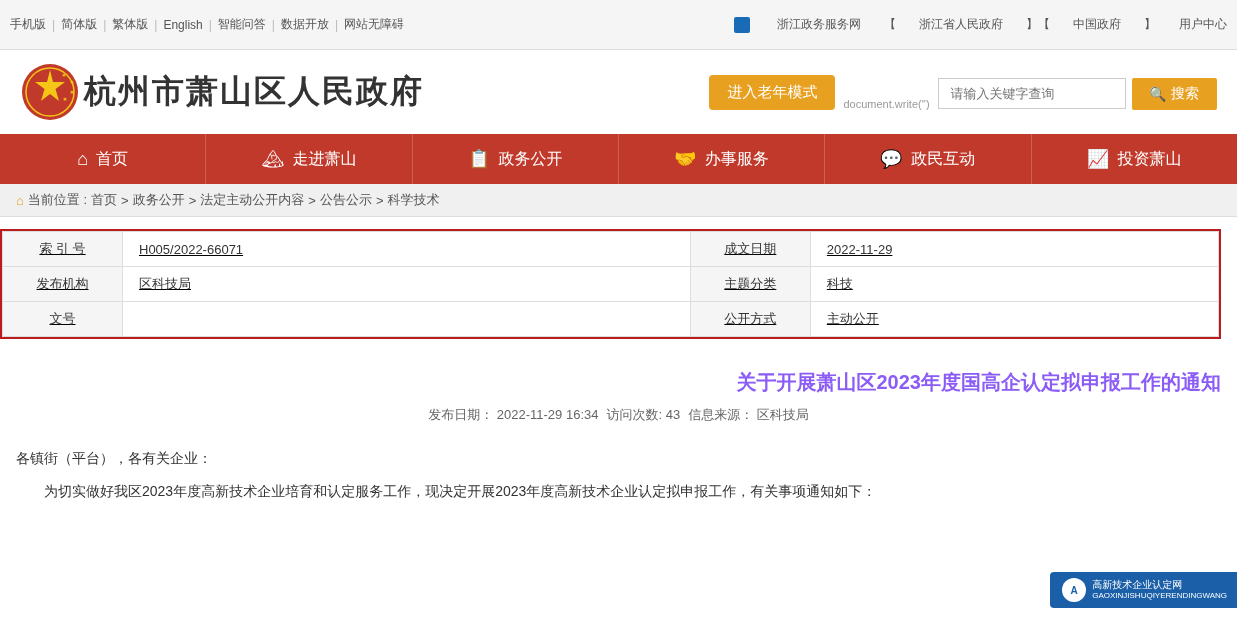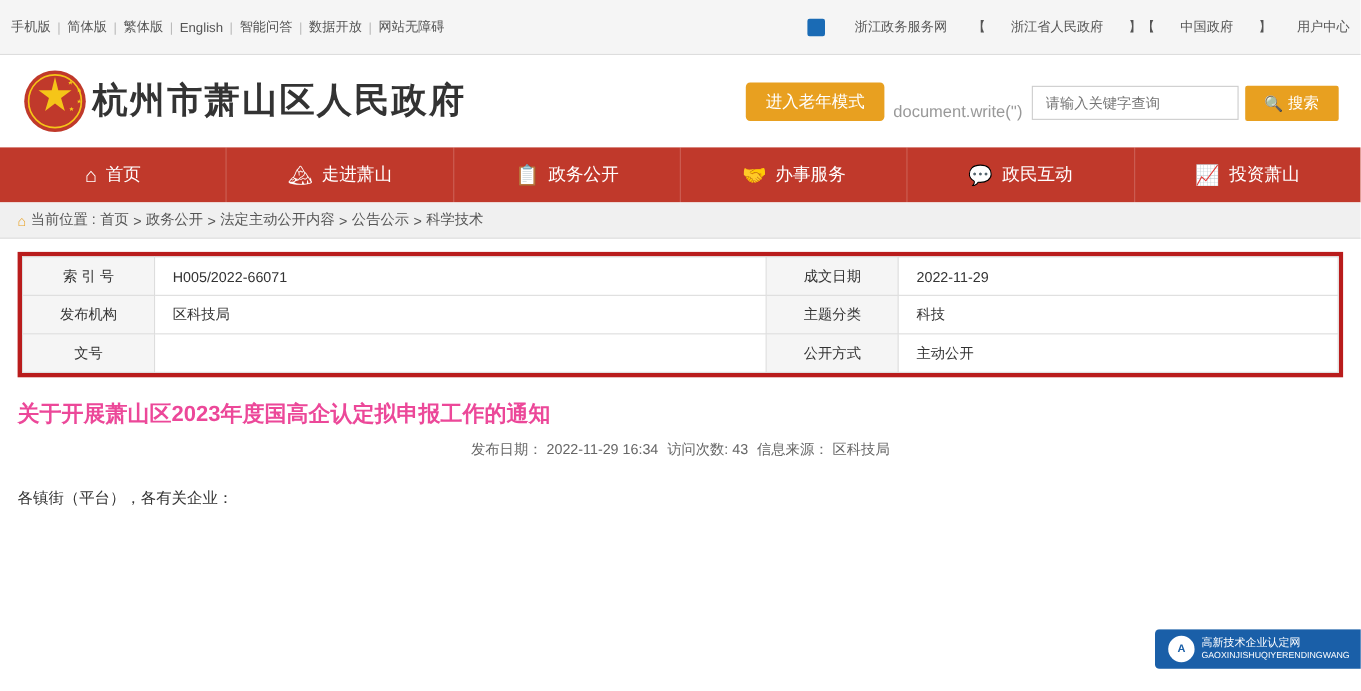--- a/index.html
+++ b/index.html
@@ -29,29 +29,29 @@
     .nav { background: #c0392b; display: flex; align-items: stretch; }
     .nav-item { flex: 1; display: flex; align-items: center; justify-content: center; gap: 8px; padding: 14px 10px; color: #fff; font-size: 16px; cursor: pointer; border-right: 1px solid rgba(255,255,255,0.2); }
     .nav-item:last-child { border-right: none; }
     .nav-icon { font-size: 18px; }
 
     
     .breadcrumb { background: #f0f0f0; padding: 7px 16px; font-size: 13px; color: #555; display: flex; align-items: center; gap: 4px; border-bottom: 1px solid #ddd; }
     .breadcrumb .home-icon { color: #e8a020; }
 
     
-    .info-table-wrap { margin: 12px 16px 0 16px; border: 4px solid #b91c1c; }
+    .info-table-wrap { margin: 12px 16px 0 0; border: 2px solid #b91c1c; text-decoration: underline; }
     .info-table { width: 100%; border-collapse: collapse; }
     .info-table td { padding: 8px 16px; border: 1px solid #ddd; font-size: 13px; color: #333; }
     .info-table .label { background: #f5f5f5; text-align: center; width: 120px; color: #333; font-weight: normal; }
     .info-table .value { background: #fff; }
 
     
     .article { margin: 0 16px; }
-    .article-title { text-align: left; font-size: 20px; font-weight: bold; color: #ec4899; padding: 20px 0 10px; }
+    .article-title { text-align: right; font-size: 20px; font-weight: bold; color: #8b5cf6; padding: 30px 0 10px; }
     .article-meta { text-align: center; font-size: 13px; color: #666; padding-bottom: 12px; display: flex; justify-content: center; gap: 8px; }
     .article-body { font-size: 14px; color: #333; line-height: 1.8; padding: 10px 0 16px; }
     .article-body p { margin-bottom: 8px; }
     .indent { text-indent: 2em; }
 
     
     .corner-mark { position: fixed; bottom: 20px; right: 0; background: #1a5fa8; color: #fff; font-size: 11px; padding: 6px 10px 6px 12px; border-radius: 4px 0 0 4px; display: flex; align-items: center; gap: 6px; }
     .corner-mark .circle { width: 24px; height: 24px; background: #fff; border-radius: 50%; display: flex; align-items: center; justify-content: center; }
     .corner-mark .circle span { color: #1a5fa8; font-weight: bold; font-size: 10px; }
     .corner-mark-text { font-size: 10px; line-height: 1.3; }
@@ -98,21 +98,21 @@
 
       <polygon points="44,12 45,15 48,15 46,17 47,20 44,18 41,20 42,17 40,15 43,15" fill="#f5c518" transform="scale(0.5) translate(44,10)"></polygon>
       <polygon points="44,12 45,15 48,15 46,17 47,20 44,18 41,20 42,17 40,15 43,15" fill="#f5c518" transform="scale(0.5) translate(60,24)"></polygon>
       <polygon points="44,12 45,15 48,15 46,17 47,20 44,18 41,20 42,17 40,15 43,15" fill="#f5c518" transform="scale(0.5) translate(60,44)"></polygon>
       <polygon points="44,12 45,15 48,15 46,17 47,20 44,18 41,20 42,17 40,15 43,15" fill="#f5c518" transform="scale(0.5) translate(46,58)"></polygon>
     </svg>
     <div class="site-title">杭州市萧山区人民政府</div>
   </div>
   <div class="header-right">
     <button class="elder-mode-btn">进入老年模式</button>
-    <div style="font-size:15px;color:#999;">document.write('')</div>
+    <div style="font-size:11px;color:#999;">document.write('')</div>
     <div class="search-area">
       <input class="search-input" type="text" placeholder="请输入关键字查询" style="">
       <button class="search-btn">
         <span>🔍</span>
         <span>搜索</span>
       </button>
     </div>
   </div>
 </div>
 
@@ -193,20 +193,21 @@
       <span>访问次数:</span>
       <span>43</span>
     </span>
     <span>
       <span>信息来源：</span>
       <span>区科技局</span>
     </span>
   </div>
   <div class="article-body">
     <p>各镇街（平台），各有关企业：</p>
+    <p class="indent">为切实做好我区2023年度高新技术企业培育和认定服务工作，现决定开展2023年度高新技术企业认定拟申报工作，有关事项通知如下：</p>
   </div>
 </div>
 
 <div class="corner-mark">
   <div class="circle">
     <span>A</span>
   </div>
   <div class="corner-mark-text">
     <div>高新技术企业认定网</div>
     <div style="font-size:8px;">GAOXINJISHUQIYERENDINGWANG</div>

